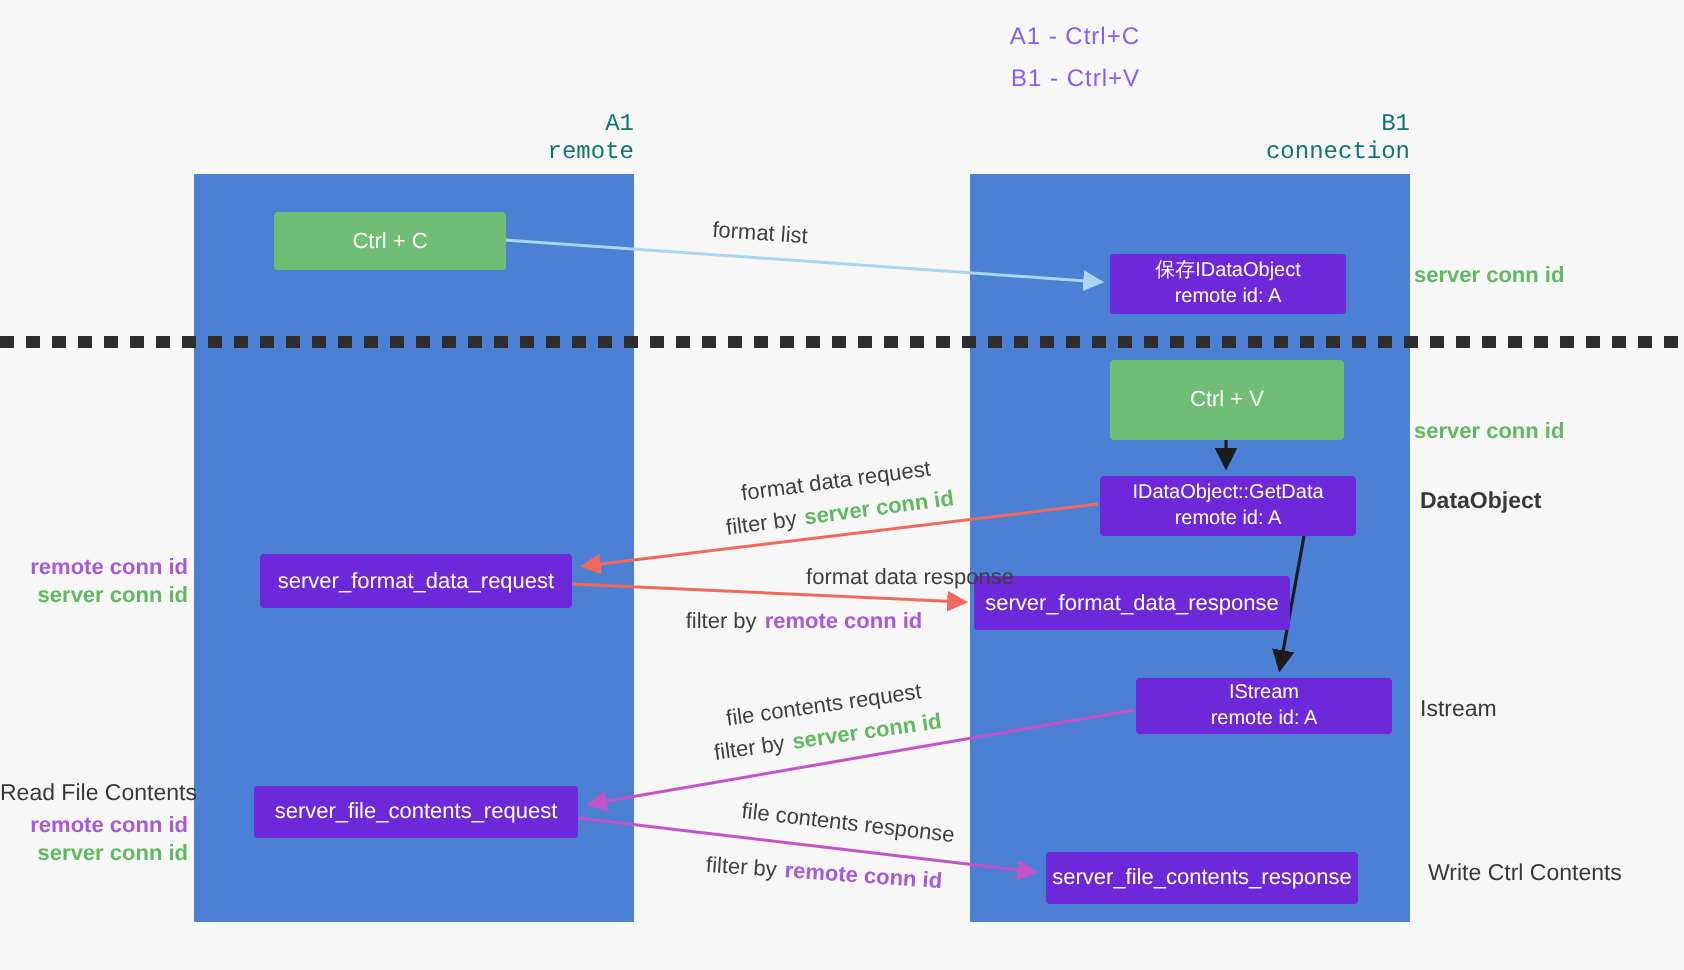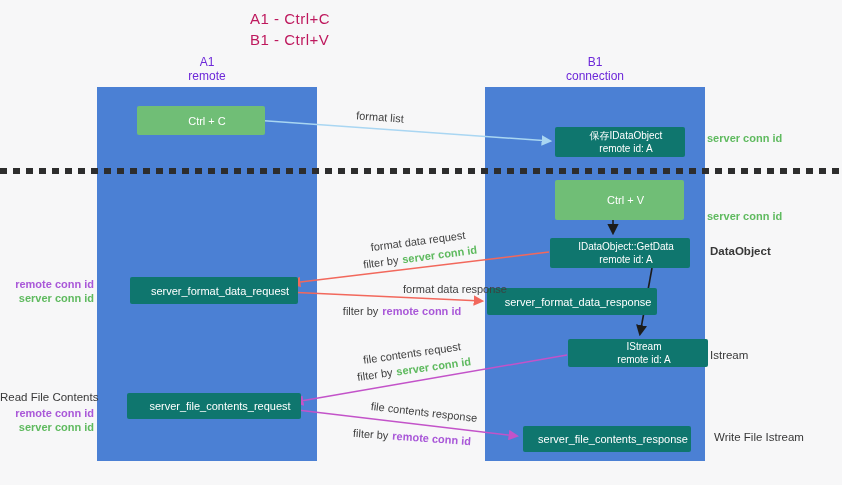--- a/index.html
+++ b/index.html
@@ -1,40 +1,39 @@
 <!DOCTYPE html>
 <html><head>
 <meta charset="utf-8">
 <style>
   html,body{margin:0;padding:0;background:#e9e9e9;}
   .canvas{
     position:relative;width:842px;height:485px;background:#f7f7f8;
     font-family:"Liberation Sans",sans-serif;overflow:hidden;
   }
   .title{
-    position:absolute;top:8px;left:250px;width:320px;text-align:left;
-    font-size:15px;line-height:21px;color:#be185d;letter-spacing:.5px;
+    position:absolute;top:8px;left:250px;width:320px;text-align:right;
+    font-size:12px;line-height:21px;color:#8b5cf6;letter-spacing:.5px;
   }
   .lane-header{
-    position:absolute;top:55px;width:220px;text-align:center;
-    font-size:12px;line-height:14px;color:#6d28d9;
+    position:absolute;top:55px;width:220px;text-align:right;
+    font-size:12px;line-height:14px;color:#0f766e;font-family:Liberation Mono, monospace;
   }
   .lane{position:absolute;top:87px;width:220px;height:374px;background:#4b80d4;}
   .dotline{
     position:absolute;left:0;top:168px;width:842px;height:6px;
     background:repeating-linear-gradient(90deg,#2d2d2d 0 7px,transparent 7px 13px);
   }
   .box{
     position:absolute;display:flex;flex-direction:column;align-items:center;
     justify-content:center;color:#fff;text-align:left;border-radius:2px;
     white-space:nowrap;
-    padding-left:12px;
   }
   .box.green{background:#70be76;font-size:11px;}
-  .box.orange{background:#0f766e;}
+  .box.orange{background:#6d28d9;}
   .one-line{font-size:11px;}
   .two-line{font-size:10px;line-height:13px;}
   .elabel{
     position:absolute;font-size:11px;color:#3f3f3f;white-space:nowrap;
     transform:translate(-50%,-50%);
   }
   .side-label{position:absolute;font-size:11.5px;color:#383838;white-space:nowrap;}
   .left-col{left:0;width:94px;text-align:right;}
   .green-t{color:#5fba5f;font-weight:bold;}
   .purple-t{color:#a958d8;font-weight:bold;}
@@ -147,21 +146,21 @@
 
   <div class="elabel" style="left:424px;top:412px;transform:translate(-50%,-50%) rotate(6.5deg);">file contents response</div>
   <div class="elabel" style="left:412px;top:437px;transform:translate(-50%,-50%) rotate(4deg);">
     <span class="pre">filter by</span><span class="purple-t">remote conn id</span>
   </div>
 
   <div class="side-label green-t" style="left:707px;top:132px;font-size:11px;">server conn id</div>
   <div class="side-label green-t" style="left:707px;top:210px;font-size:11px;">server conn id</div>
   <div class="side-label" style="left:710px;top:245px;font-weight:bold;">DataObject</div>
   <div class="side-label" style="left:710px;top:349px;">Istream</div>
-  <div class="side-label" style="left:714px;top:431px;">Write File Istream</div>
+  <div class="side-label" style="left:714px;top:431px;">Write Ctrl Contents</div>
 
   <div class="side-label purple-t left-col" style="top:278px;font-size:11px;">remote conn id</div>
   <div class="side-label green-t left-col" style="top:292px;font-size:11px;">server conn id</div>
   <div class="side-label left-col" style="top:391px;">Read File Contents</div>
   <div class="side-label purple-t left-col" style="top:407px;font-size:11px;">remote conn id</div>
   <div class="side-label green-t left-col" style="top:421px;font-size:11px;">server conn id</div>
 
 </div>
 
 </body></html>

